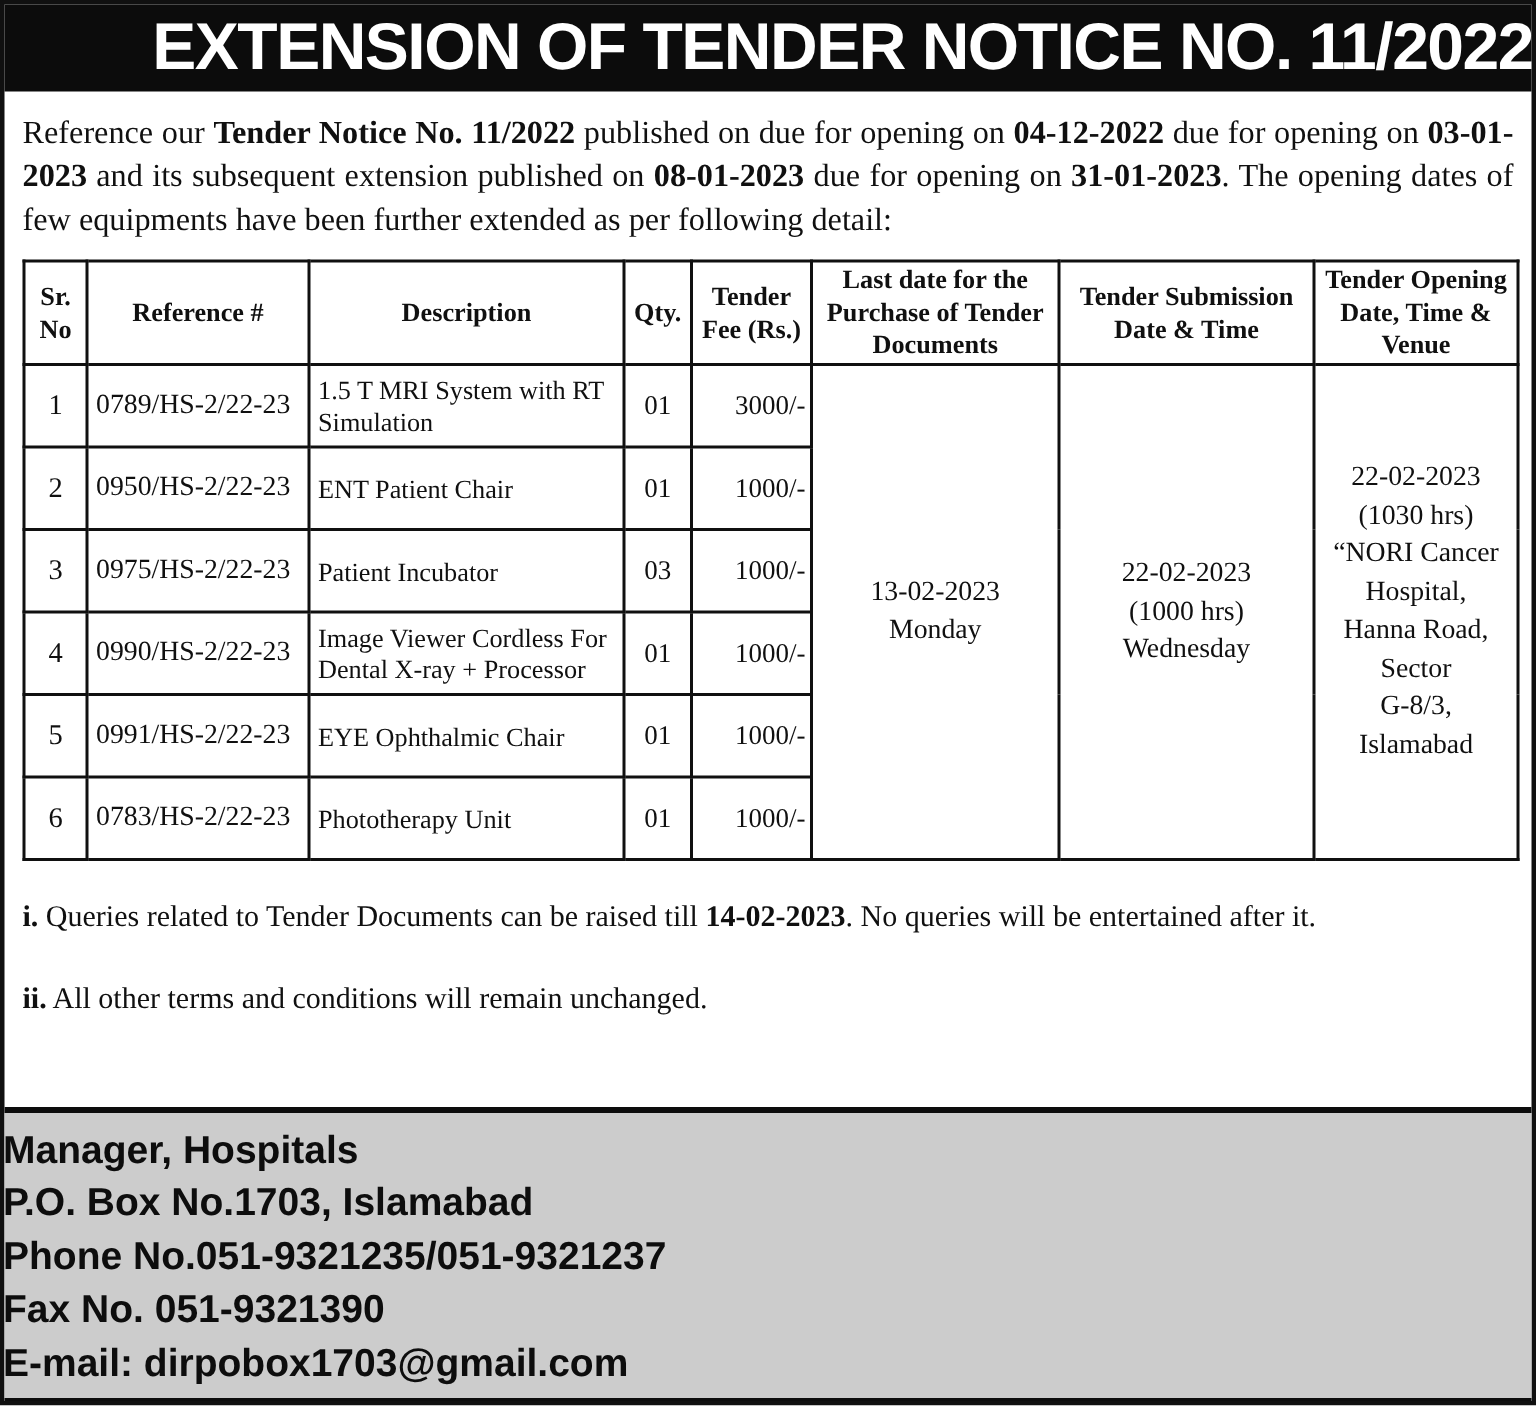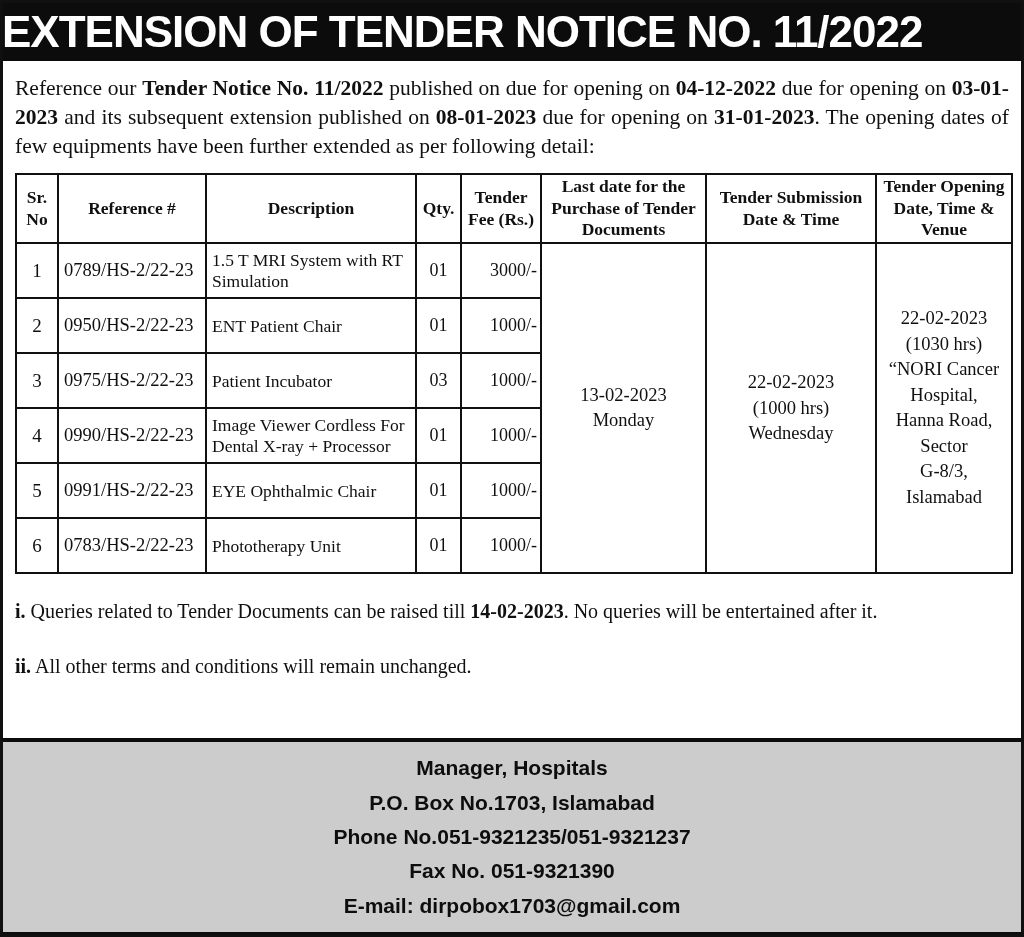--- a/index.html
+++ b/index.html
@@ -9,21 +9,21 @@
     box-sizing:border-box;
     background:#ffffff;
     border:3px solid #101010;
     font-family:"Liberation Serif", serif;
     color:#101010;
     overflow:hidden;
   }
   .title-bar {
     height:59px;
     background:#0c0c0c;
-    display:flex; align-items:center; justify-content:flex-start;
+    display:flex; align-items:center; justify-content:flex-end;
     margin:-1px -1px 0 -1px;
   }
   .title-text {
     font-family:"Liberation Sans", sans-serif;
     font-weight:bold;
     font-size:44px;
     letter-spacing:-1px;
     color:#ffffff;
     white-space:nowrap;
   }
@@ -70,24 +70,24 @@
   .footer {
     position:absolute;
     left:-1px; right:-1px; bottom:-1px;
     height:197px;
     box-sizing:border-box;
     background:#cccccc;
     border-top:4px solid #0c0c0c;
     border-bottom:3px solid #0c0c0c;
     display:flex; flex-direction:column;
     justify-content:space-evenly;
-    text-align:center;
+    text-align:left;
     font-family:"Liberation Sans", sans-serif;
     font-weight:bold;
-    font-size:21px;
+    font-size:26px;
     color:#0d0d0d;
     padding:4px 0;
   }
 </style>
 </head>
 <body>
 
 <div class="page">
 
   <div class="title-bar">

